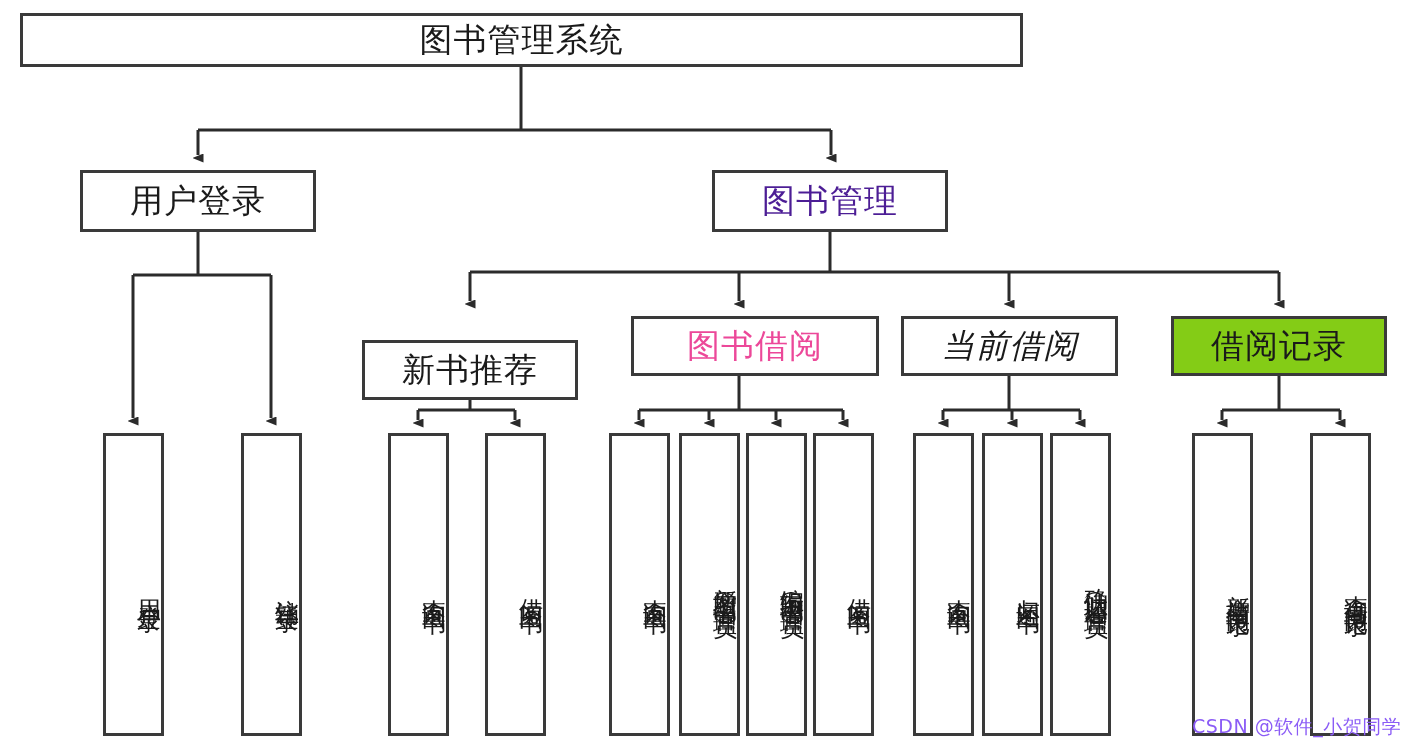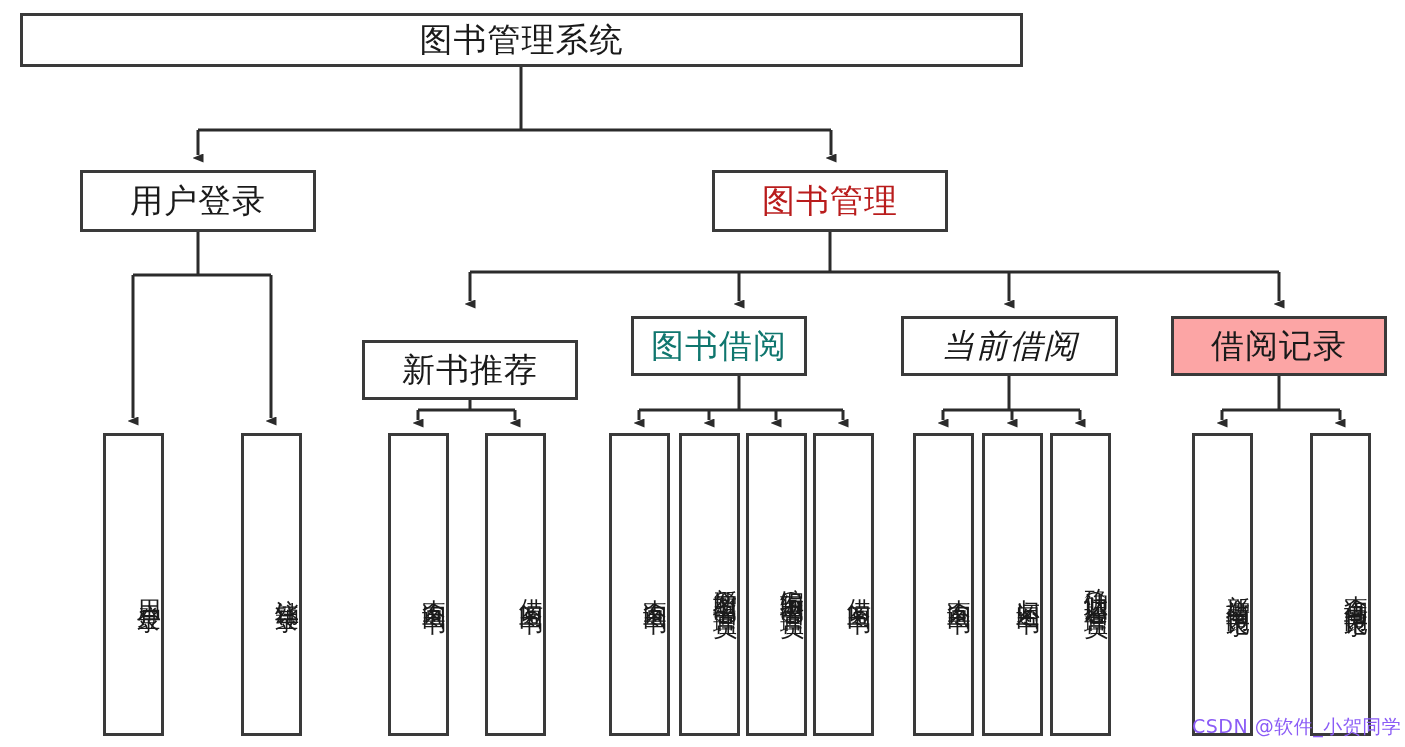--- a/index.html
+++ b/index.html
@@ -124,34 +124,34 @@
     </g>
   </svg>
 
   <div class="node h" style="left: 20px; top: 13px; width: 1003px; height: 54px; border-color: rgb(58, 58, 58); background: rgb(255, 255, 255); color: rgb(26, 26, 26);">
     <span class="lbl">图书管理系统</span>
   </div>
 
   <div class="node h" style="left: 80px; top: 170px; width: 236px; height: 62px; border-color: rgb(58, 58, 58); background: rgb(255, 255, 255); color: rgb(26, 26, 26);">
     <span class="lbl">用户登录</span>
   </div>
-  <div class="node h" style="left: 712px; top: 170px; width: 236px; height: 62px; border-color: rgb(58, 58, 58); background: rgb(255, 255, 255); color: #b91c1c;">
+  <div class="node h" style="left: 712px; top: 170px; width: 236px; height: 62px; border-color: rgb(58, 58, 58); background: rgb(255, 255, 255); color: #4c1d95;">
     <span class="lbl">图书管理</span>
   </div>
 
   <div class="node h" style="left: 362px; top: 316px; width: 216px; height: 60px; border-color: rgb(58, 58, 58); background: rgb(255, 255, 255); color: rgb(26, 26, 26); margin-top: 24px;">
     <span class="lbl">新书推荐</span>
   </div>
-  <div class="node h" style="left: 631px; top: 316px; width: 176px; height: 60px; border-color: rgb(58, 58, 58); background: rgb(255, 255, 255); color: #0f766e;">
+  <div class="node h" style="left: 631px; top: 316px; width: 248px; height: 60px; border-color: rgb(58, 58, 58); background: rgb(255, 255, 255); color: #ec4899;">
     <span class="lbl">图书借阅</span>
   </div>
   <div class="node h" style="left: 901px; top: 316px; width: 217px; height: 60px; border-color: rgb(58, 58, 58); background: rgb(255, 255, 255); color: rgb(26, 26, 26); font-style: italic;">
     <span class="lbl">当前借阅</span>
   </div>
-  <div class="node h" style="left: 1171px; top: 316px; width: 216px; height: 60px; border-color: rgb(58, 58, 58); background: #fca5a5; color: rgb(26, 26, 26);">
+  <div class="node h" style="left: 1171px; top: 316px; width: 216px; height: 60px; border-color: rgb(58, 58, 58); background: #84cc16; color: rgb(26, 26, 26);">
     <span class="lbl">借阅记录</span>
   </div>
 
   <div class="node v" style="left: 103px; top: 433px; width: 61px; height: 303px; border-color: rgb(58, 58, 58); background: rgb(255, 255, 255); color: rgb(26, 26, 26);">
     <span class="lbl">用户登录</span>
   </div>
   <div class="node v" style="left: 241px; top: 433px; width: 61px; height: 303px; border-color: rgb(58, 58, 58); background: rgb(255, 255, 255); color: rgb(26, 26, 26);">
     <span class="lbl">注销登录</span>
   </div>
   <div class="node v" style="left: 388px; top: 433px; width: 61px; height: 303px; border-color: rgb(58, 58, 58); background: rgb(255, 255, 255); color: rgb(26, 26, 26);">

